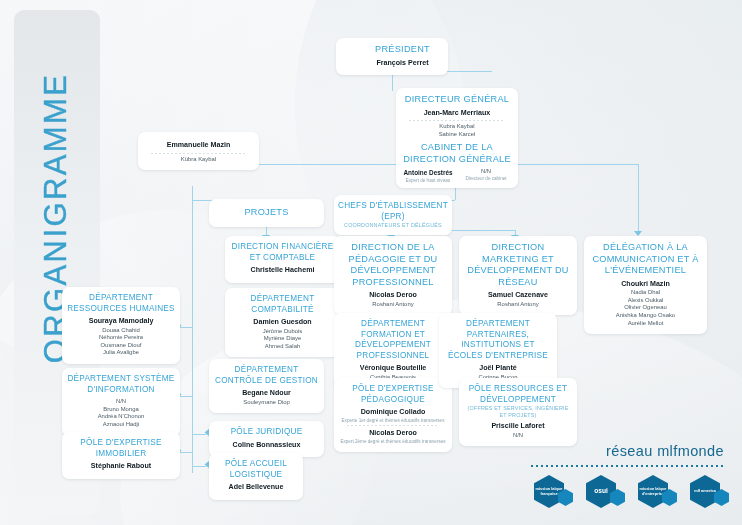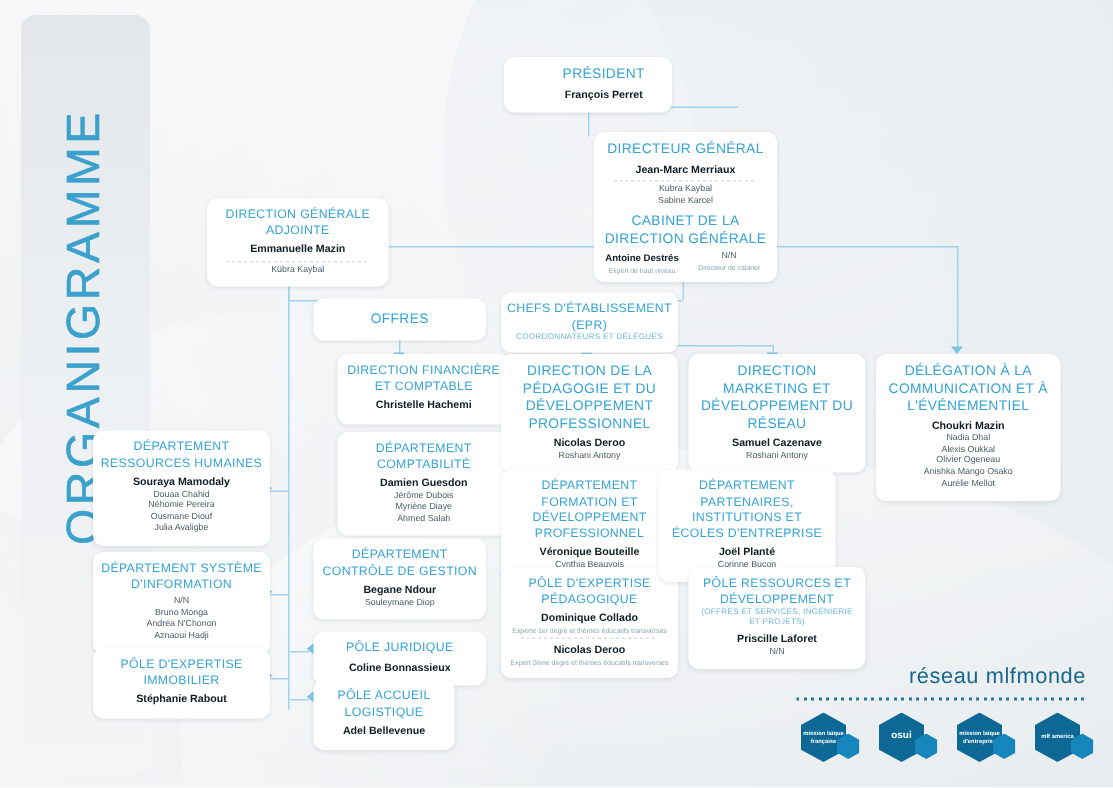--- a/index.html
+++ b/index.html
@@ -158,28 +158,27 @@
         <div class="role">Expert de haut niveau</div>
       </div>
       <div>
         <div class="nm">N/N</div>
         <div class="role">Directeur de cabinet</div>
       </div>
     </div>
   </div>
 
   <div class="card" style="left:138px;top:132px;width:121px;">
-    <div class="ttl">DIRECTION GÉNÉRALE ADJOINTE</div>
     <div class="lead">Emmanuelle Mazin</div>
     <div class="hrdot"></div>
     <div class="nm">Kübra Kaybal</div>
   </div>
 
   <div class="card" style="left:209px;top:199px;width:115px;padding:8px 5px;">
-    <div class="ttl big">OFFRES</div>
+    <div class="ttl big">PROJETS</div>
   </div>
 
   <div class="card" style="left:334px;top:195px;width:118px;padding:6px 4px;">
     <div class="ttl">CHEFS D'ÉTABLISSEMENT (EPR)</div>
     <div class="sub">COORDONNATEURS ET DÉLÉGUÉS</div>
   </div>
 
   <div class="card" style="left:62px;top:287px;width:118px;">
     <div class="ttl">DÉPARTEMENT RESSOURCES HUMAINES</div>
     <div class="lead">Souraya Mamodaly</div>

